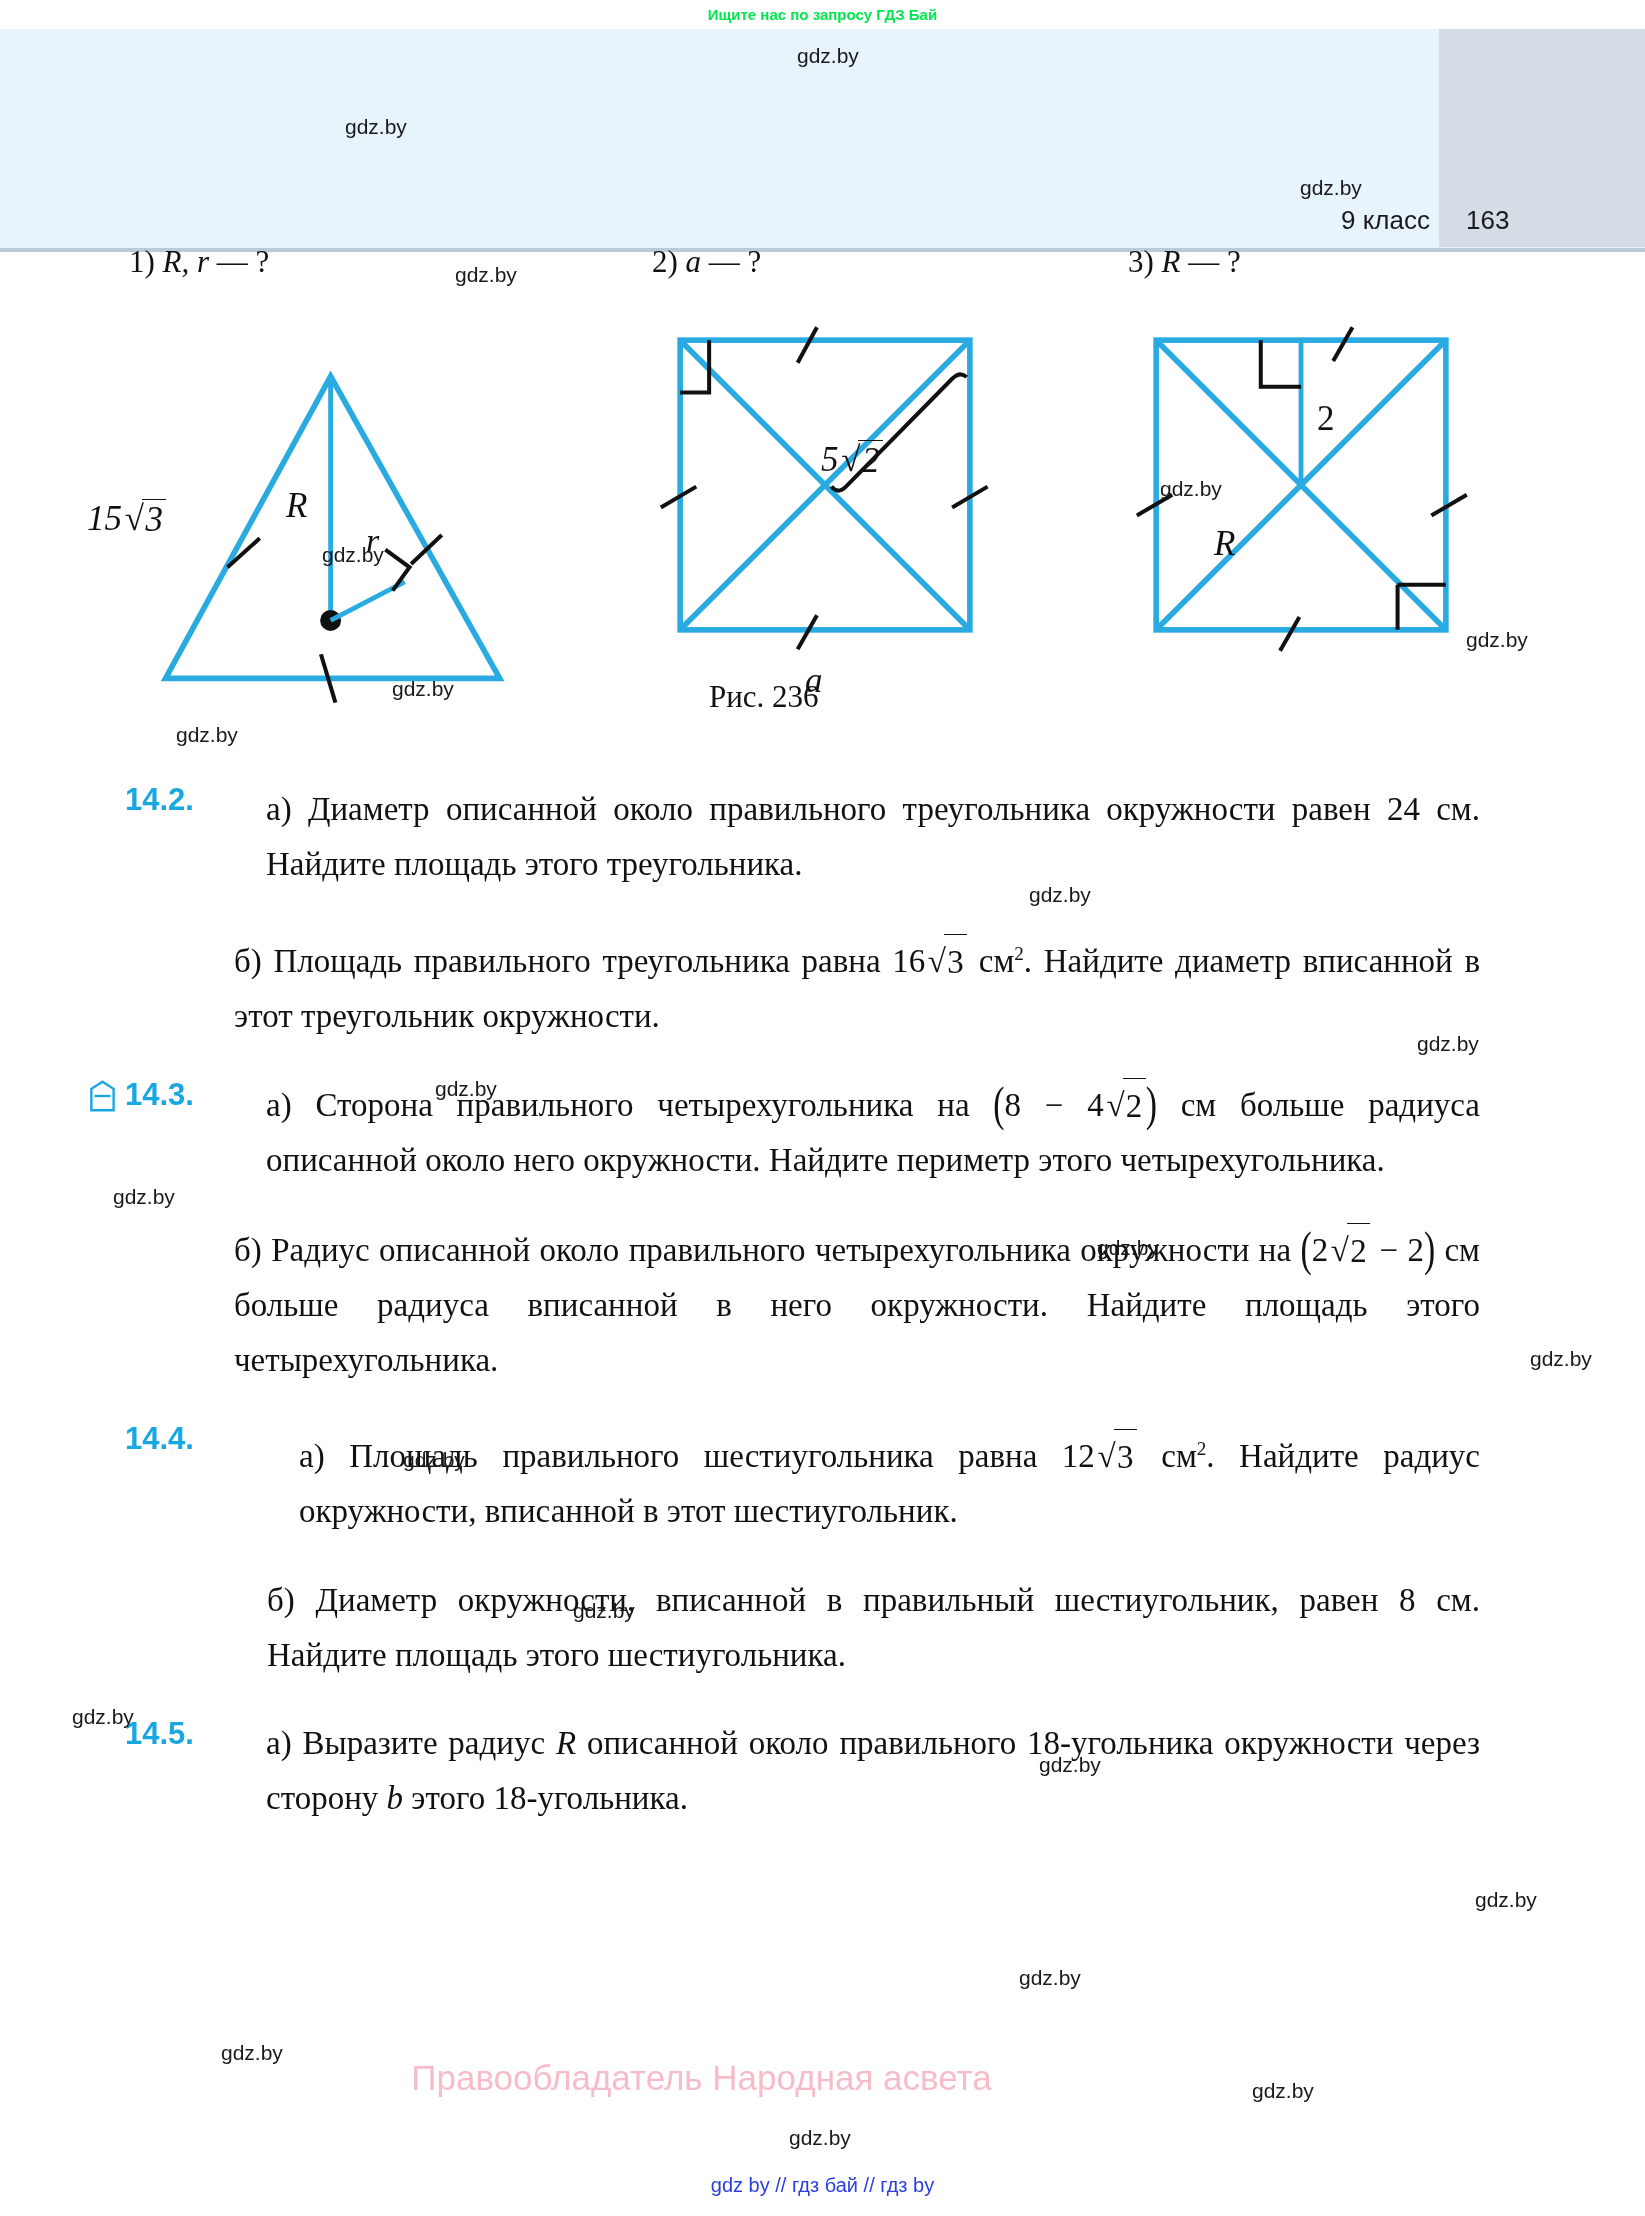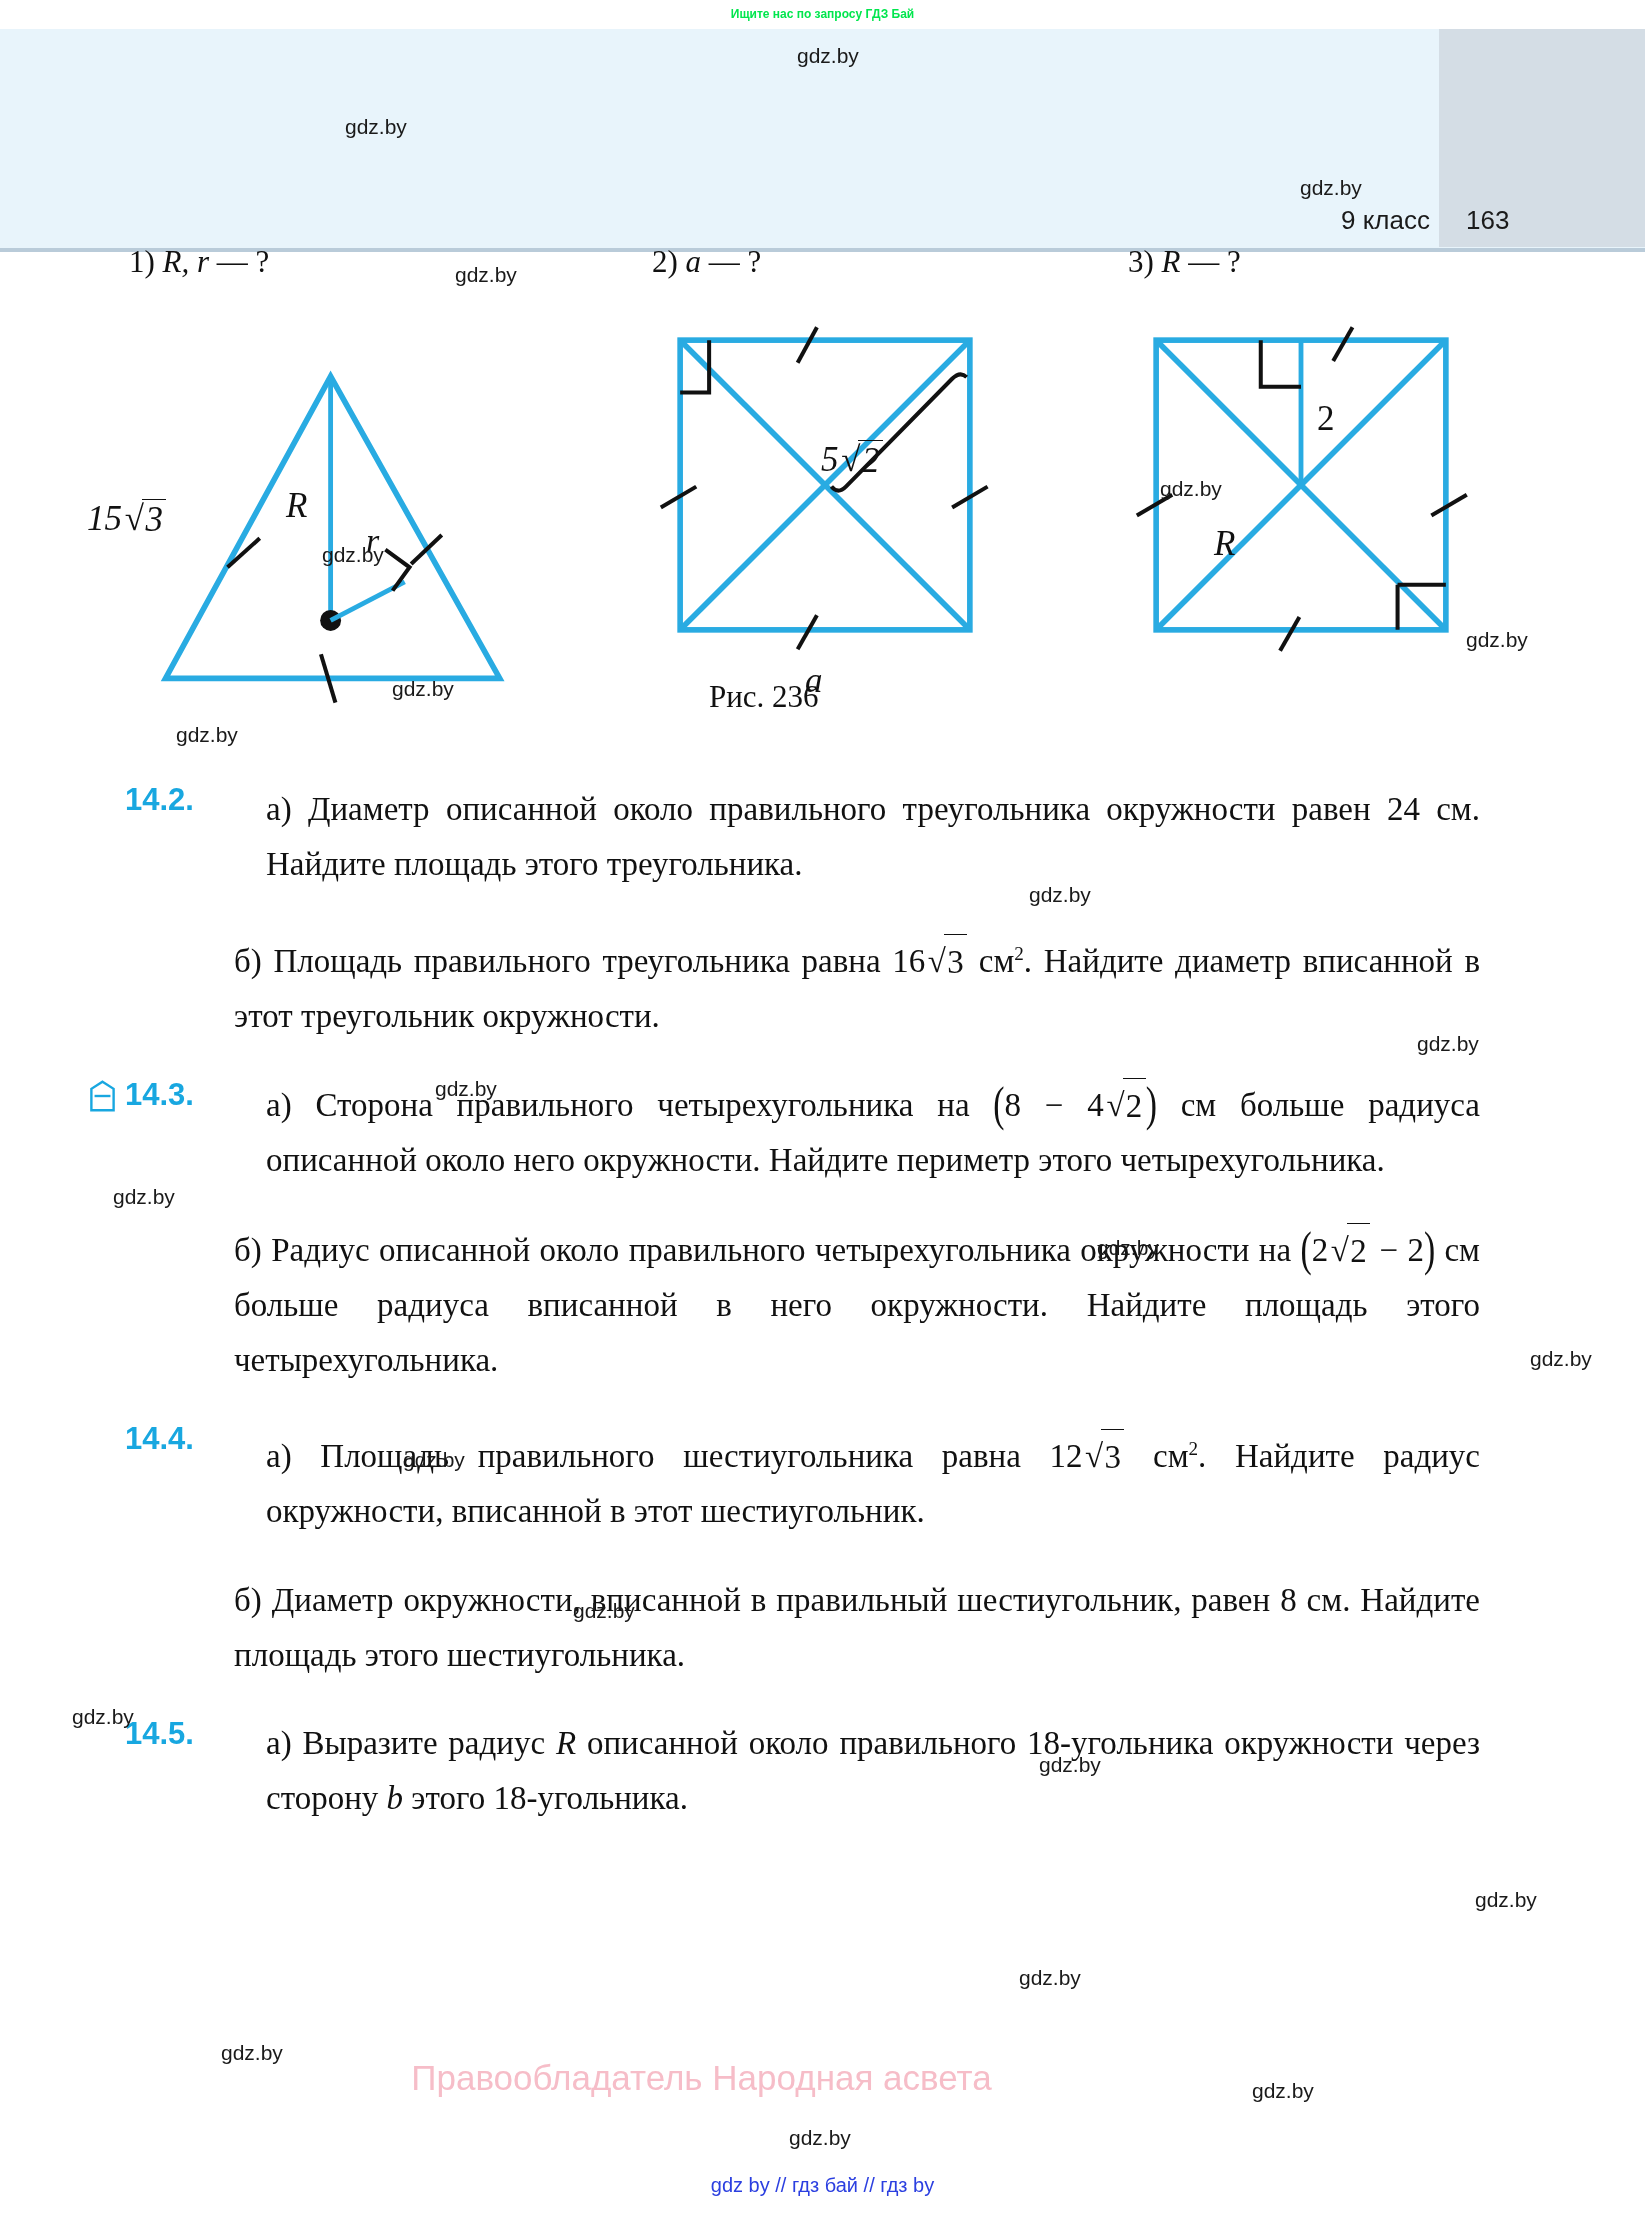--- a/index.html
+++ b/index.html
@@ -17,21 +17,21 @@
 
   
   .promo {
     position: absolute;
     top: 0; left: 0;
     width: 1645px;
     height: 29px;
     text-align: center;
     color: #00e64d;
     font-family: "Liberation Sans", sans-serif;
-    font-size: 12px;
+    font-size: 15px;
     font-weight: bold;
     line-height: 29px;
     white-space: nowrap;
   }
 
   
   .header-band {
     position: absolute;
     top: 29px; left: 0;
     width: 1645px;
@@ -330,21 +330,21 @@
       <p class="para" style="margin-top:34px;">
         <span>б)</span>
         <span>Радиус описанной около правильного четырехугольника окружности на</span>
         <span class="nowrapline"><span class="paren-big">(</span><span>2</span><span class="sqrt"><span class="rad">√</span><span class="rnd">2</span></span>&nbsp;<span>− 2</span><span class="paren-big">)</span></span>
         <span>см</span>
         <span>больше радиуса вписанной в него окружности. Найдите площадь этого четырехугольника.</span>
       </p>
     </div>
   </div>
 
-  <div class="ex" style="margin-top:21px;">
+  <div class="ex" style="margin-top:21px;padding-left:33px;">
     <div class="ex-num">14.4.</div>
     <div class="p-wrap">
       <p class="para first">
         <span>а)</span>
         <span>Площадь правильного шестиугольника равна 12</span><span class="sqrt"><span class="rad">√</span><span class="rnd">3</span></span>&nbsp;<span>см</span><sup class="sq">2</sup><span>. Найдите радиус окружности, вписанной в этот шестиугольник.</span>
       </p>
       <p class="para" style="margin-top:34px;">
         <span>б)</span>
         <span>Диаметр окружности, вписанной в правильный шестиугольник, равен 8 см. Найдите площадь этого шестиугольника.</span>
       </p>

